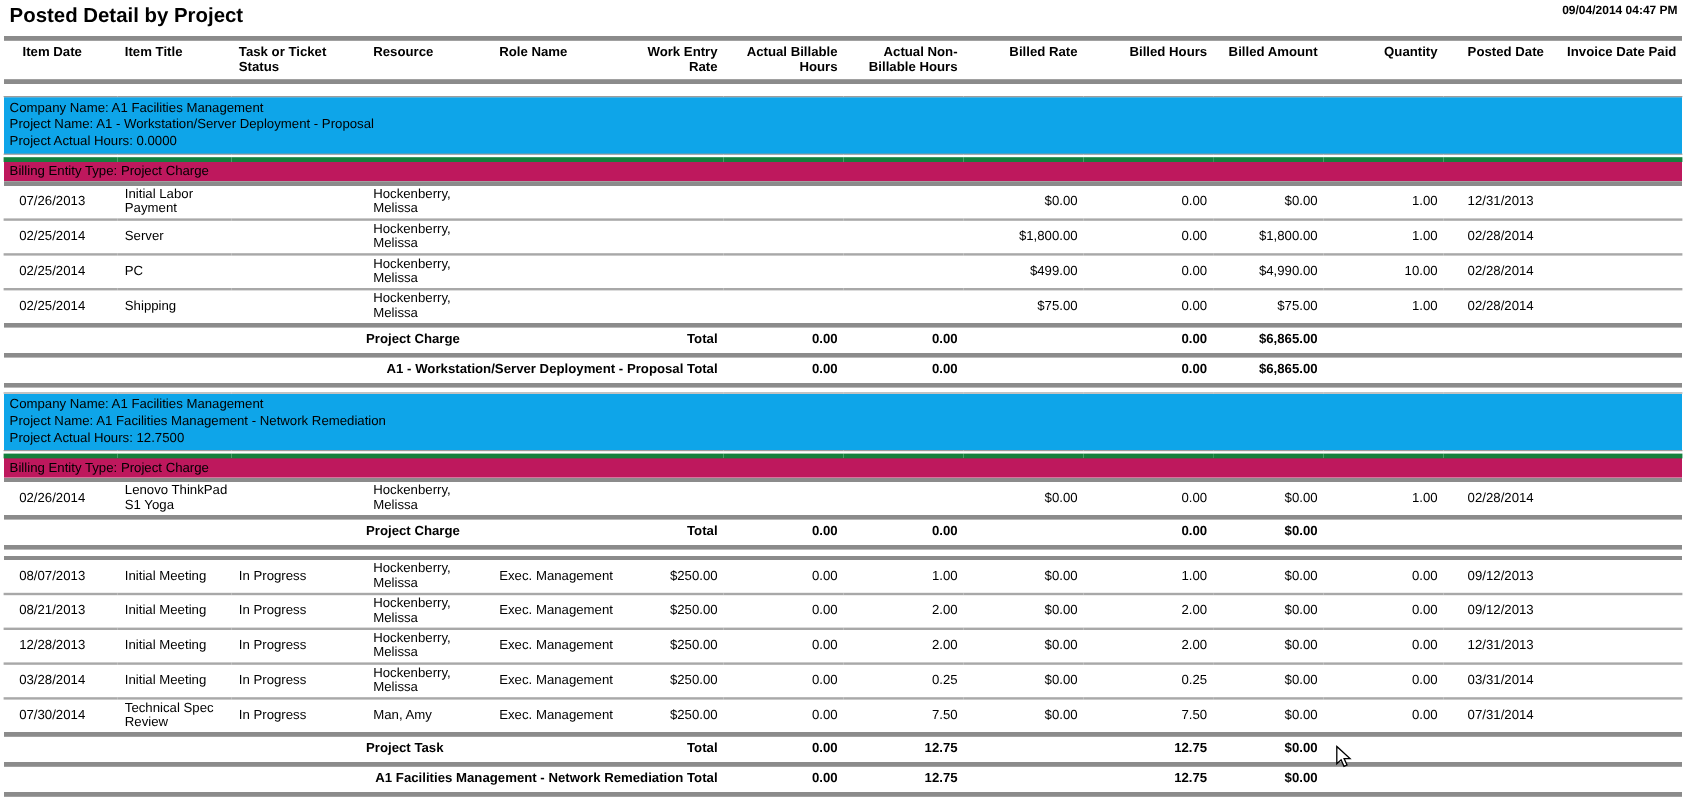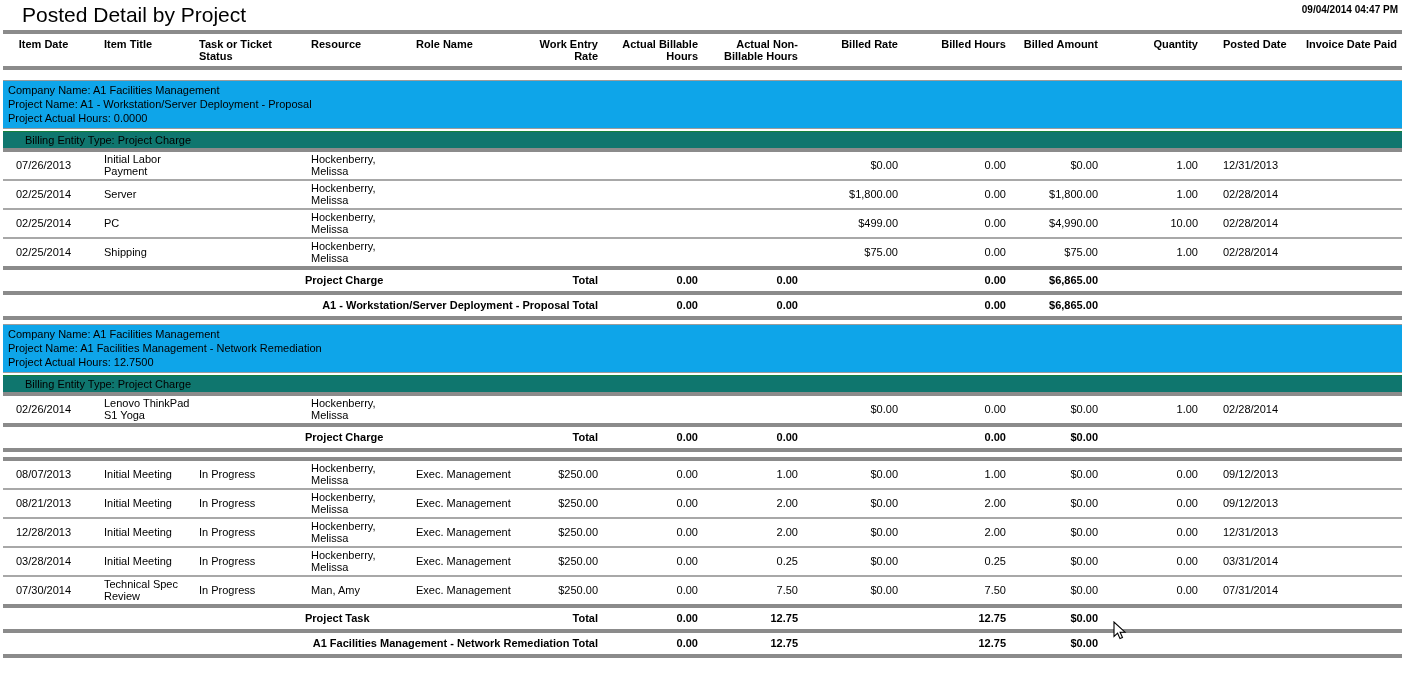--- a/index.html
+++ b/index.html
@@ -1,31 +1,31 @@
 <!DOCTYPE html>
 <html><head>
 <meta charset="utf-8">
 <style>
   html,body{margin:0;padding:0;background:#ffffff;}
   body{width:1405px;height:674px;overflow:hidden;position:relative;
        font-family:"Liberation Sans","DejaVu Sans",sans-serif;color:#000;}
   .titlebar{height:30px;position:relative;}
-  .page-title{position:absolute;left:8px;top:3px;font-size:21px;font-weight:normal;margin-left:14px;}
+  .page-title{position:absolute;left:8px;top:3px;font-size:17px;font-weight:bold;}
   .timestamp{position:absolute;right:7px;top:4px;font-size:10px;font-weight:bold;}
   table.report{border-collapse:collapse;table-layout:fixed;width:1399px;margin:0 3px;}
   td,th{font-size:11px;line-height:12px;overflow:hidden;padding:1px 0 2px;}
   th{font-weight:bold;vertical-align:top;padding-top:4px;padding-bottom:4px;}
   td{vertical-align:middle;}
   tr.bar td{height:4px;background:#8b8b8b;padding:0;line-height:0;}
   tr.sp10 td{height:10px;padding:0;} tr.sp2 td{height:2px;padding:0;}
   tr.sp4 td{height:4px;padding:0;}  tr.sp5 td{height:5px;padding:0;}
   td.band{background:#0ea5e9;border-top:1px solid #9c9c9c;border-bottom:1px solid #9c9c9c;
           padding:2px 0 3px 5px;vertical-align:top;}
   td.band div{line-height:14px;}
-  td.bille{background:#0f766e;border-top:1px solid #15803d;padding:1px 0 2px 22px;height:13px;}
+  td.bille{background:#be185d;border-top:4px solid #15803d;padding:1px 0 2px 5px;height:13px;}
   tr.row td{border-top:2px solid #a8a8a8;}
   tr.row.first td{border-top:none;}
   .date{text-align:center;padding-right:14px;}
   .l{text-align:left;padding-left:6px;}
   .r{text-align:right;padding-right:5px;}
   .pd{text-align:left;padding-left:20px;}
   tr.total td{font-weight:bold;height:18px;}
   .ctr{text-align:left;}
   .cursor{position:absolute;left:1113px;top:621px;pointer-events:none;}
 </style>

